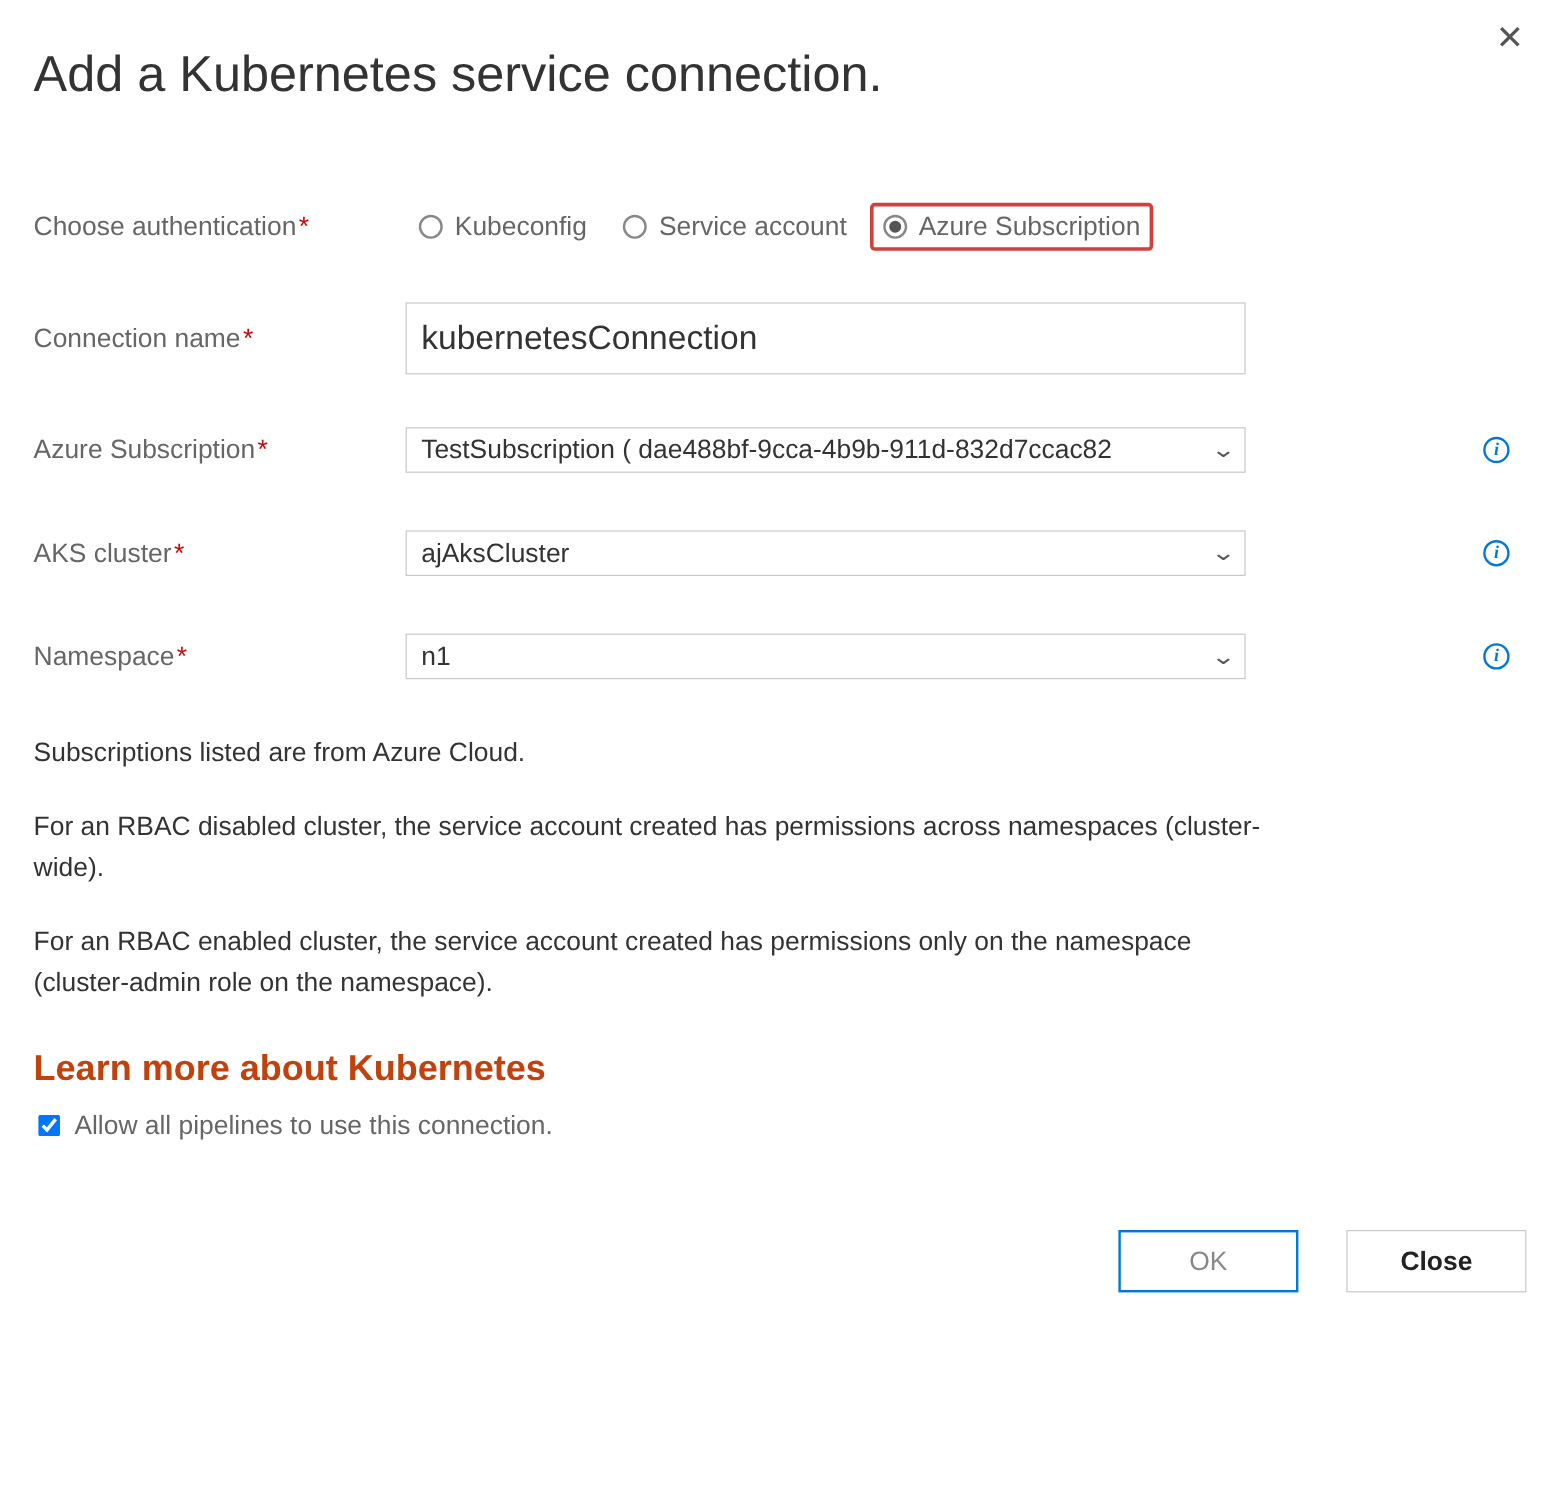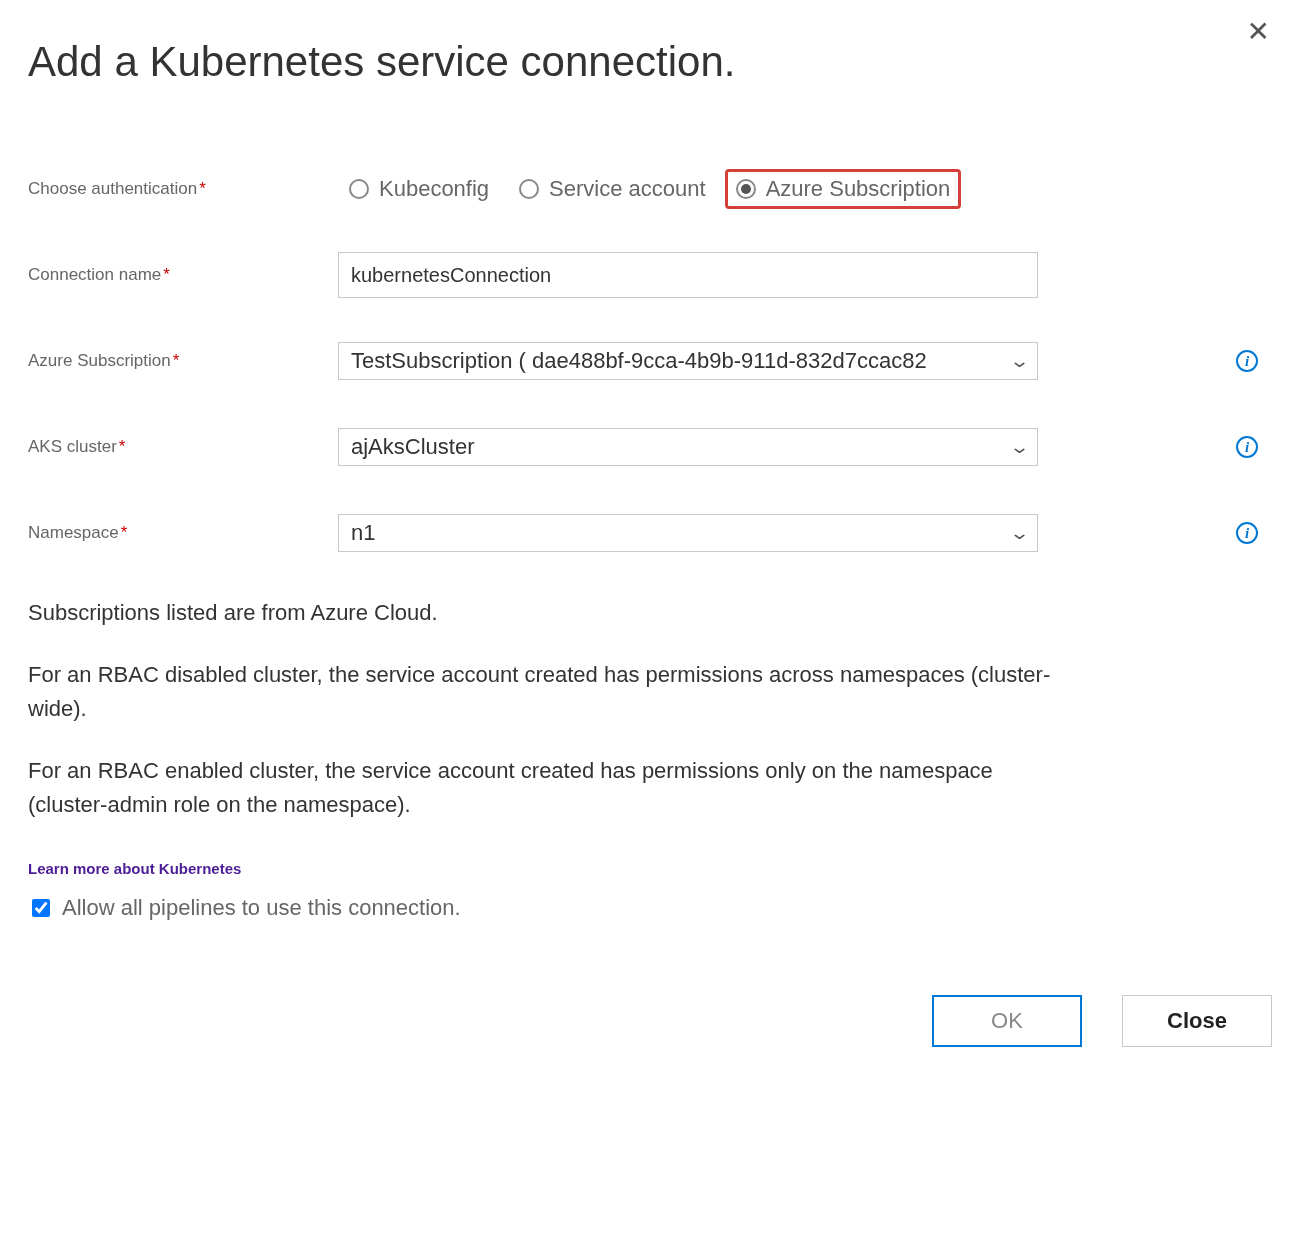--- a/index.html
+++ b/index.html
@@ -28,21 +28,21 @@
   }
   .form-row {
     display: flex;
     align-items: center;
     margin-bottom: 40px;
     min-height: 46px;
   }
   .label-col {
     width: 310px;
     flex-shrink: 0;
-    font-size: 17px;
+    font-size: 22px;
     color: #666;
   }
   .required { color: #c00; margin-left: 2px; }
   .control-col {
     flex: 1;
     display: flex;
     align-items: center;
   }
   .info-col {
     width: 50px;
@@ -77,24 +77,24 @@
     background: #fff;
   }
   .radio-dot.selected::after {
     content: "";
     width: 10px; height: 10px;
     background: #555;
     border-radius: 50%;
   }
   .text-input {
     width: 700px;
-    height: 46px;
+    height: 60px;
     border: 1px solid #c8c8c8;
     padding: 0 12px;
-    font-size: 20px;
+    font-size: 28px;
     color: #333;
     font-family: inherit;
     outline: none;
   }
   .select-box {
     width: 700px;
     height: 38px;
     border: 1px solid #c8c8c8;
     display: flex;
     align-items: center;
@@ -131,23 +131,23 @@
   }
   .help-text {
     font-size: 22px;
     color: #333;
     line-height: 1.55;
     margin: 30px 0 0 0;
     max-width: 1040px;
   }
   .help-text p { margin: 0 0 28px 0; }
   .learn-link {
-    font-size: 15px;
+    font-size: 30px;
     font-weight: 600;
-    color: #4c1d95;
+    color: #c2410c;
     text-decoration: none;
     display: inline-block;
     margin-top: 4px;
   }
   .allow-row {
     display: flex;
     align-items: center;
     font-size: 22px;
     color: #666;
     margin-top: 6px;

